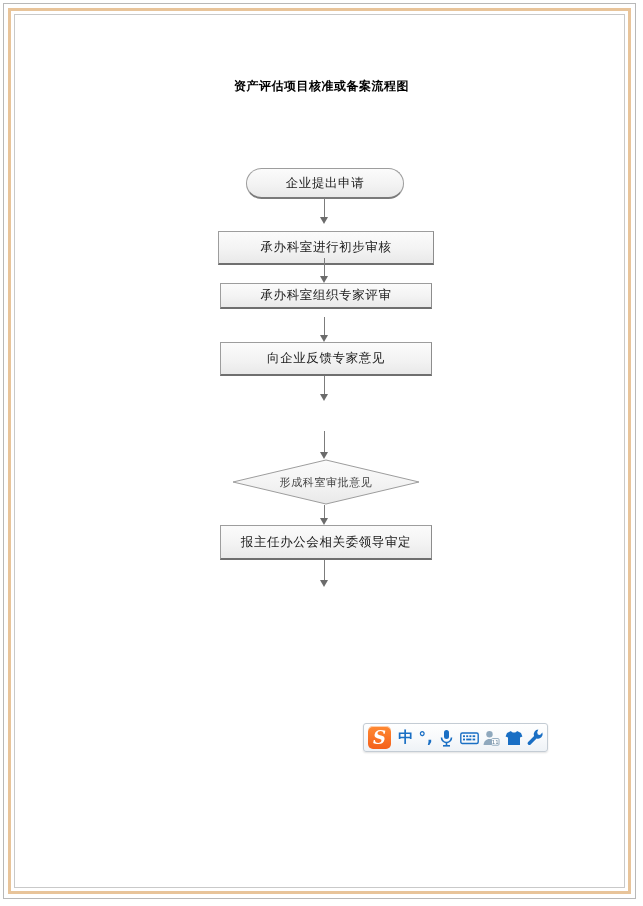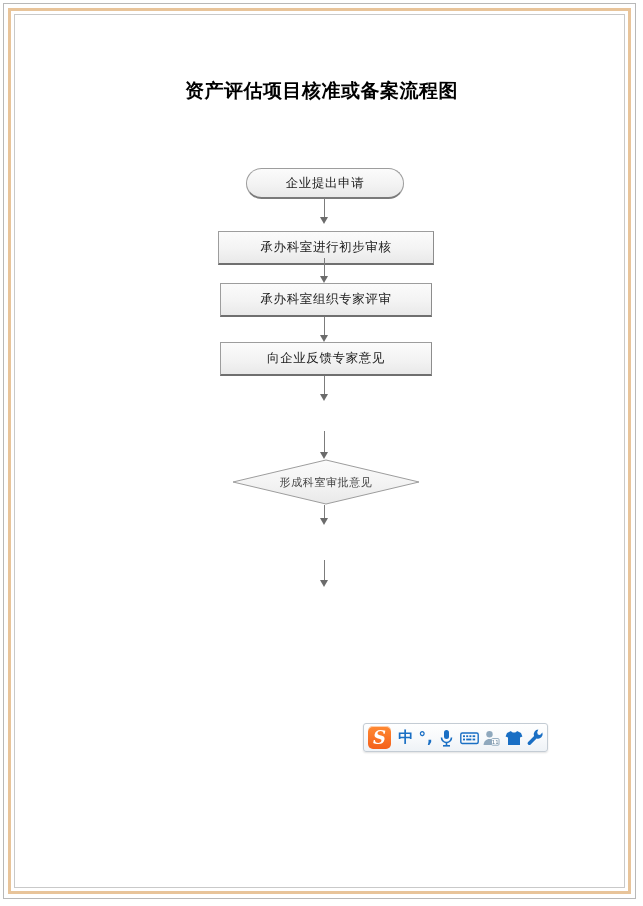--- a/index.html
+++ b/index.html
@@ -47,21 +47,21 @@
   }
 
   
   #doc-title {
     position: absolute;
     left: 0;
     top: 78px;
     width: 643px;
     text-align: center;
     font-family: "DejaVu Serif", "Liberation Serif", serif;
-    font-size: 19px;
+    font-size: 12px;
     font-weight: bold;
     color: #000000;
     letter-spacing: 0.5px;
   }
 
   
   #flowchart {
     position: absolute;
     left: 0;
     top: 0;
@@ -208,21 +208,21 @@
   <div class="node rounded" style="left:246px; top:168px; width:158px; height:31px;">企业提出申请</div>
 
   <div class="connector" style="left:324px; top:199px; height:19px;"></div>
   <div class="arrowhead" style="left:320px; top:217px;"></div>
 
   <div class="node rect" style="left:218px; top:231px; width:216px; height:34px;">承办科室进行初步审核</div>
 
   <div class="connector" style="left:324px; top:258px; height:19px;"></div>
   <div class="arrowhead" style="left:320px; top:276px;"></div>
 
-  <div class="node rect" style="left:220px; top:283px; width:212px; height:34px;">承办科室组织专家评审</div>
+  <div class="node rect" style="left:220px; top:283px; width:212px; height:26px;">承办科室组织专家评审</div>
 
   <div class="connector" style="left:324px; top:317px; height:19px;"></div>
   <div class="arrowhead" style="left:320px; top:335px;"></div>
 
   <div class="node rect" style="left:220px; top:342px; width:212px; height:34px;">向企业反馈专家意见</div>
 
   <div class="connector" style="left:324px; top:376px; height:19px;"></div>
   <div class="arrowhead" style="left:320px; top:394px;"></div>
 
 
@@ -239,20 +239,21 @@
         </linearGradient>
       </defs>
       <polygon points="94,1 187,23 94,45 1,23" fill="url(#dgrad)" stroke="#9d9d9d" stroke-width="1"></polygon>
     </svg>
     <div class="diamond-label">形成科室审批意见</div>
   </div>
 
   <div class="connector" style="left:324px; top:505px; height:14px;"></div>
   <div class="arrowhead" style="left:320px; top:518px;"></div>
 
+  <div class="node rect" style="left:220px; top:525px; width:212px; height:35px;">报主任办公会相关委领导审定</div>
 
   <div class="connector" style="left:324px; top:560px; height:21px;"></div>
   <div class="arrowhead" style="left:320px; top:580px;"></div>
 
 </div>
 
 <div id="ime-toolbar">
 
   <div class="ime-item" id="ime-logo">S</div>
 

